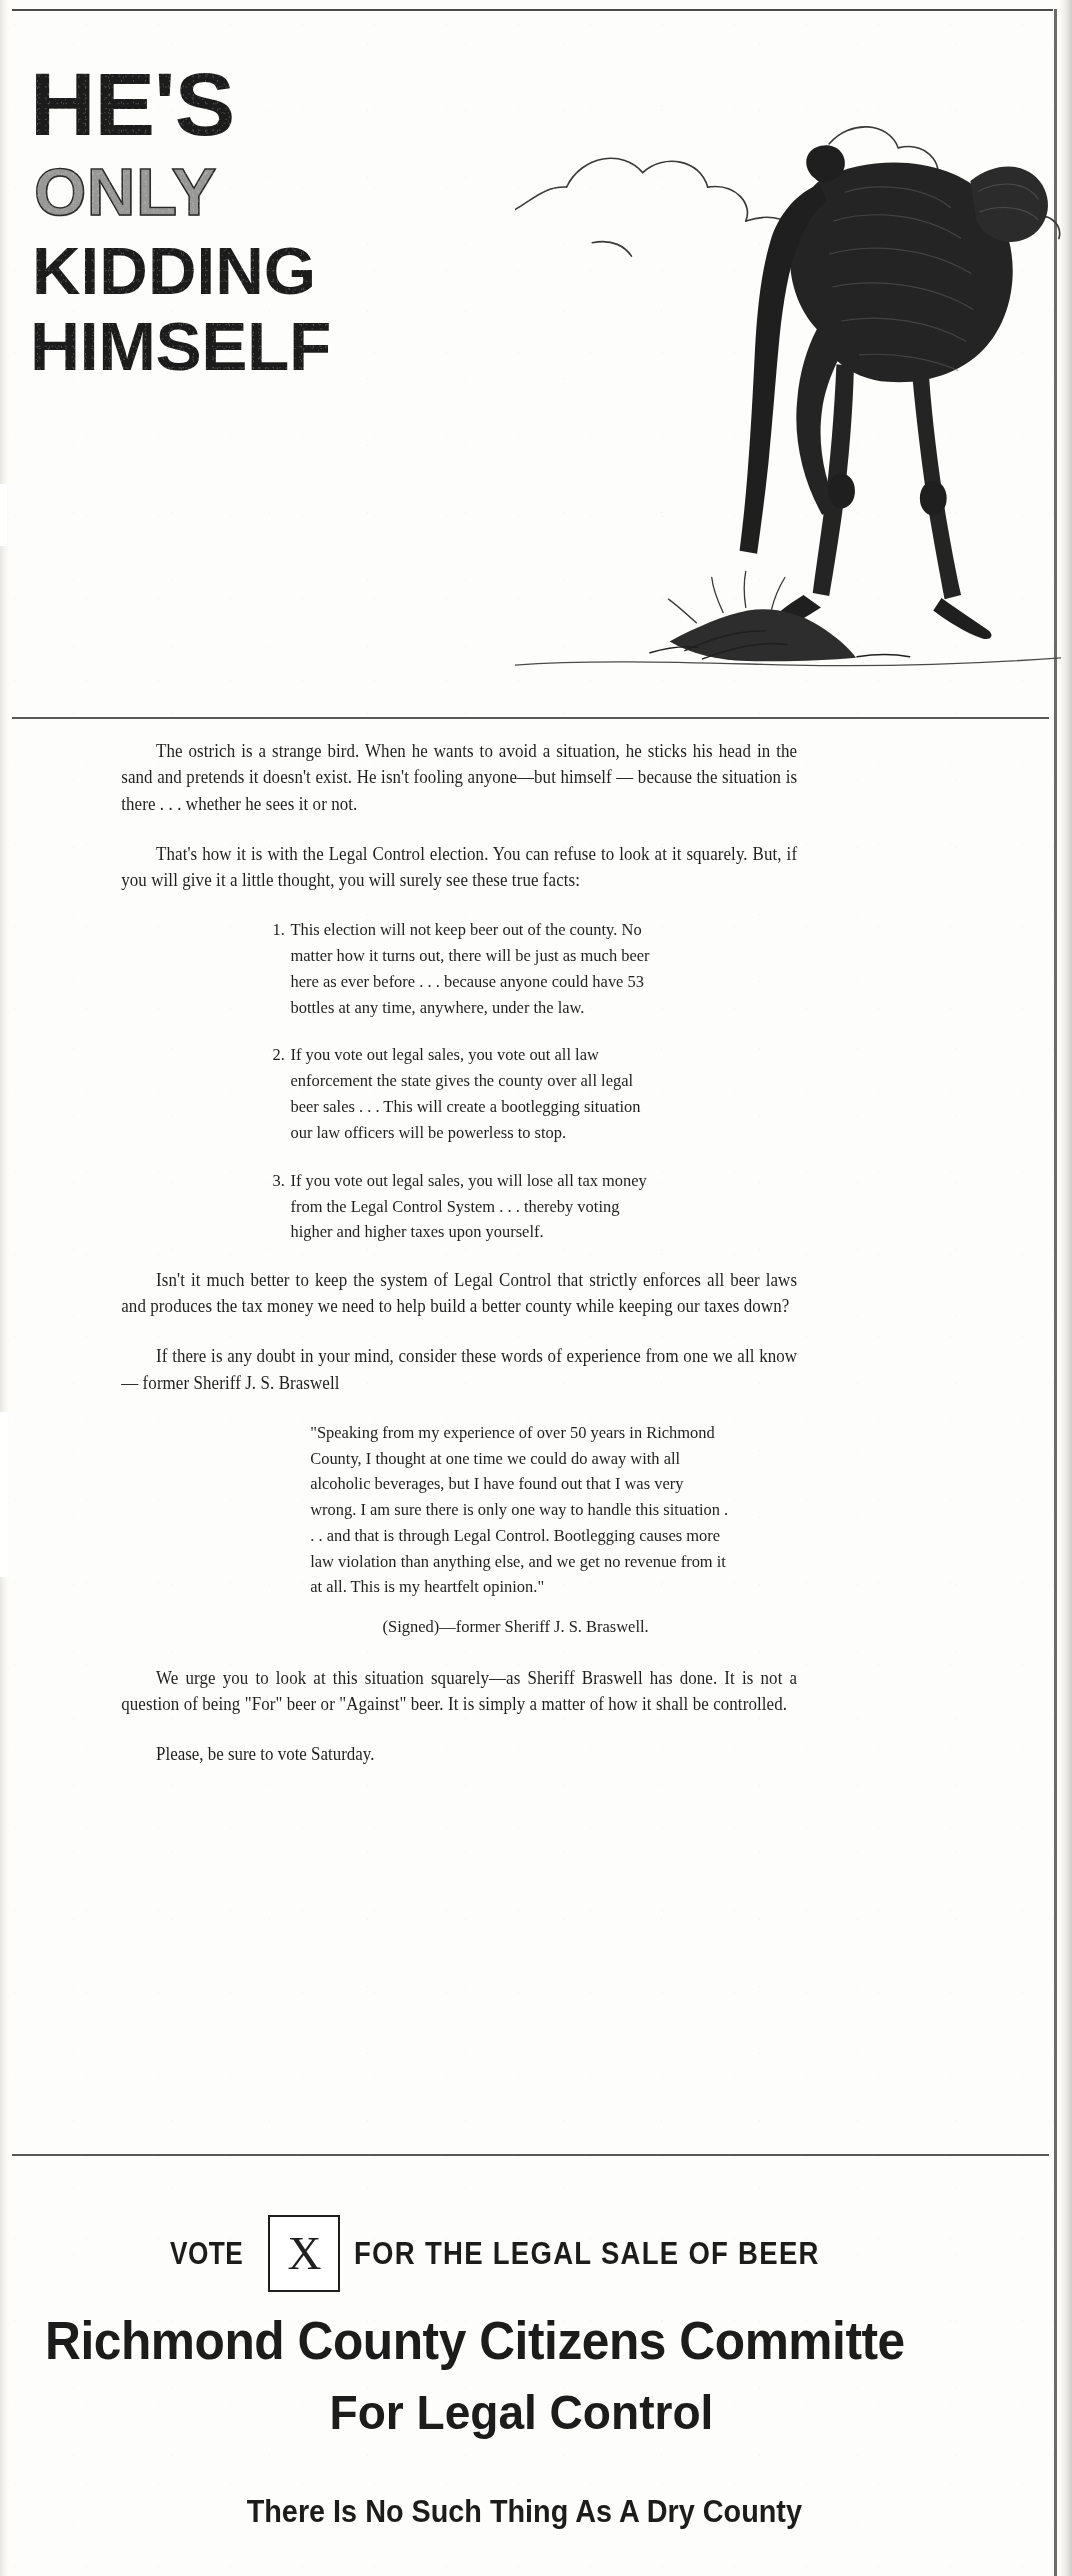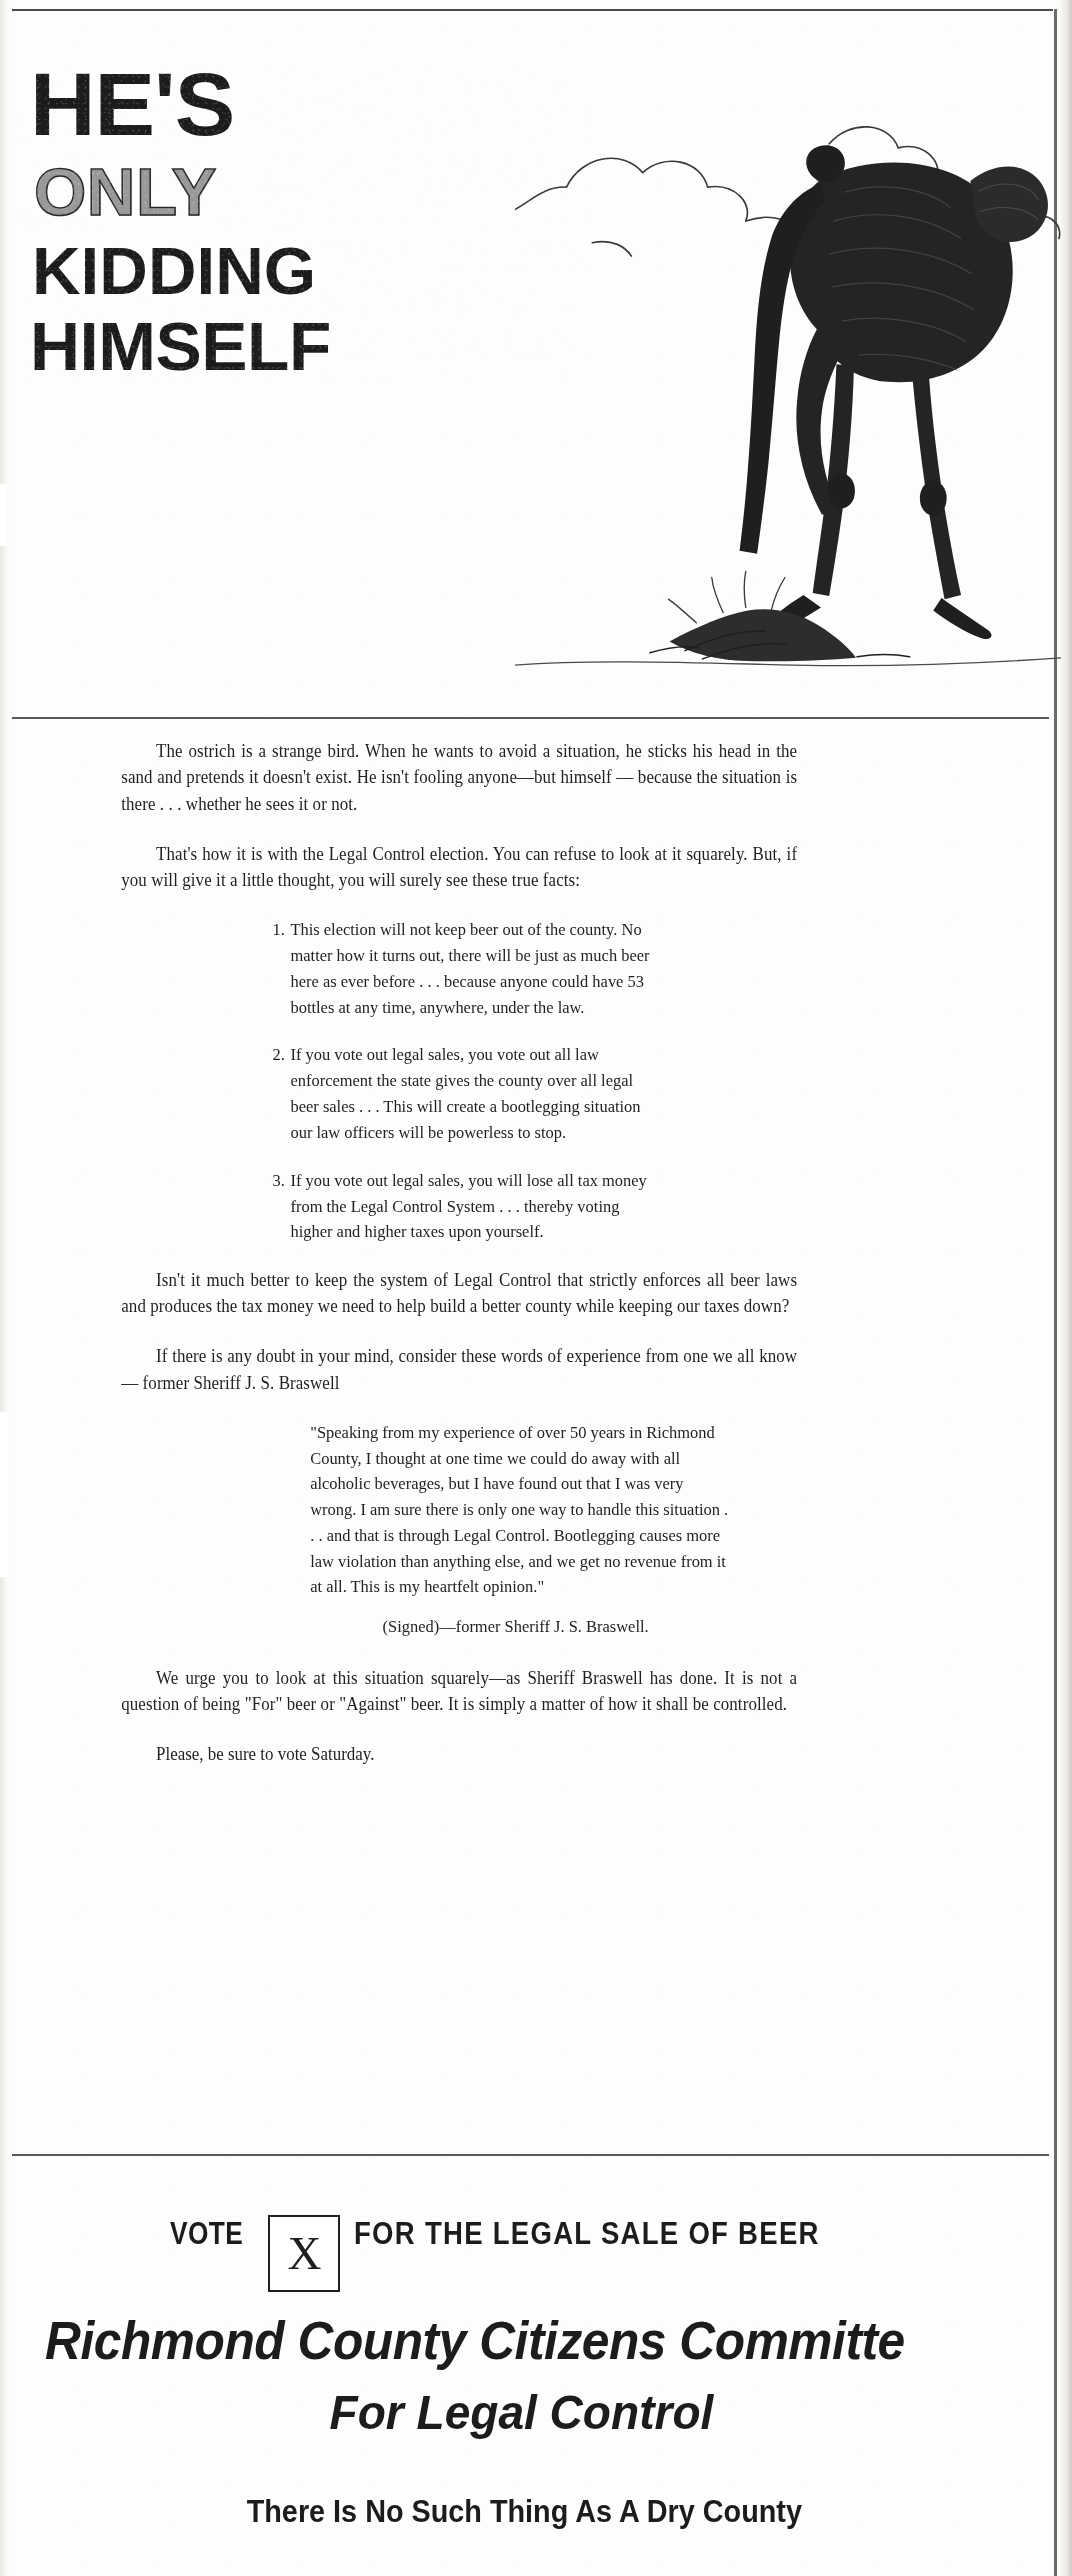--- a/index.html
+++ b/index.html
@@ -222,21 +222,21 @@
     transform-origin: left top;
   }
 
   
   .vote-line {
     position: absolute;
     left: 0;
     top: 2215px;
     width: 1072px;
     display: flex;
-    align-items: flex-start;
+    align-items: center;
     justify-content: flex-start;
     padding-left: 170px;
     box-sizing: border-box;
   }
   .vote-word {
     font-family: "Liberation Sans", sans-serif;
     font-weight: bold;
     font-size: 32px;
     letter-spacing: 0.5px;
     color: #1c1c1c;
@@ -276,21 +276,20 @@
     white-space: nowrap;
   }
 
   
   .committee {
     position: absolute;
     left: 0;
     top: 2309px;
     width: 1072px;
     text-align: left;
-    font-style: italic;
   }
   .comm-1 {
     font-family: "Liberation Sans", sans-serif;
     font-weight: bold;
     font-size: 54px;
     color: #1c1c1c;
     letter-spacing: -0.5px;
     margin: 0 0 0 45px;
     transform: scaleX(.92);
     transform-origin: left center;

